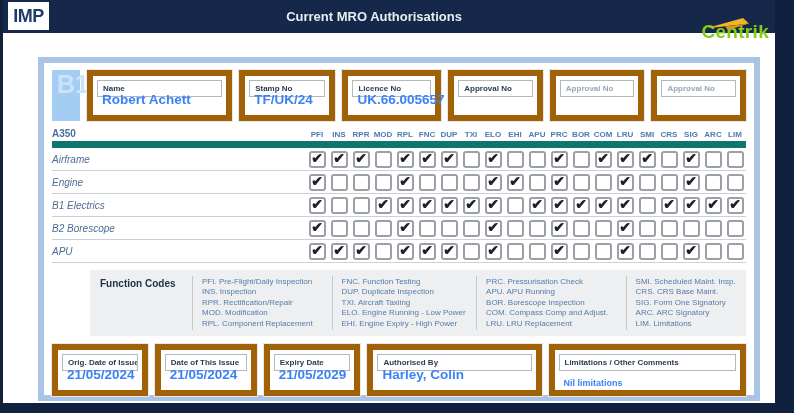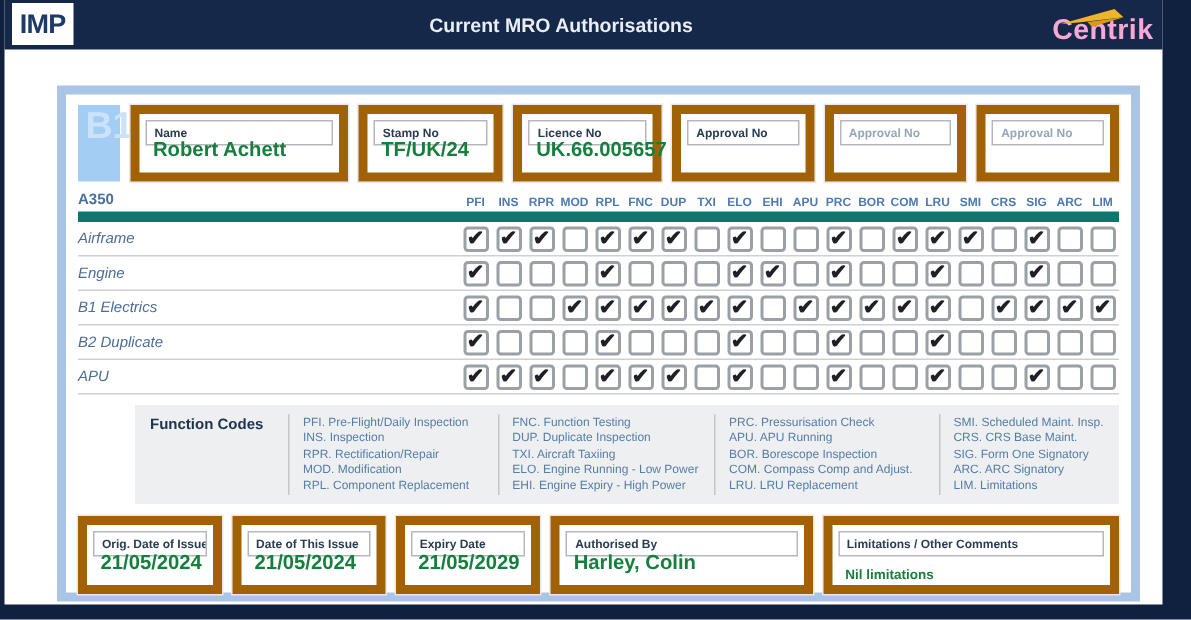--- a/index.html
+++ b/index.html
@@ -15,21 +15,21 @@
   header { height:33px; background:#152849; position:relative; }
   .imp-logo {
     position:absolute; left:5px; top:2px; width:41px; height:28px;
     background:#ffffff; display:flex; align-items:center; justify-content:center;
     font-weight:bold; font-size:18px; color:#1d3a6b; letter-spacing:-0.5px;
   }
   .hdr-title {
     position:absolute; inset:0; display:flex; align-items:center; justify-content:center;
     padding-right:30px; color:#e9edf4; font-size:13px; font-weight:bold;
   }
-  .centrik { position:absolute; right:6px; top:1px; height:31px; color:#f9a8d4;
+  .centrik { position:absolute; right:6px; top:12px; height:31px; color:#84cc16;
     font-size:19px; font-weight:600; letter-spacing:0.3px; padding-top:9px; }
   .centrik .swoosh { position:absolute; top:1px; left:6px; }
 
   
   .panel {
     position:absolute; left:35px; top:57px; width:722px; height:344px;
     border:6px solid #a9c4e4; background:#fff; padding:7px 8px 6px 8px;
   }
 
   
@@ -41,21 +41,21 @@
   .field { position:relative; border:6px solid #a16207; background:#fff;
     box-shadow:0 0 0 1px #e7e8ea; }
   .field-label {
     position:absolute; left:4px; right:4px; top:4px; height:17px;
     border:1px solid #b4b8bd; display:flex; align-items:center; padding-left:5px;
     font-size:8px; font-weight:bold; color:#2a3b52; white-space:nowrap; overflow:hidden;
   }
   .field.muted .field-label { color:#97a6b6; }
   .field-value {
     position:absolute; left:9px; bottom:8px; font-size:13.5px; font-weight:bold;
-    color:#15803d; white-space:nowrap;
+    color:#3b82f6; white-space:nowrap;
   }
   .field.small-value .field-value { font-size:9px; bottom:auto; top:28px; }
   .f-name{flex:1.58} .f-stamp{flex:1.0} .f-licence{flex:1.03} .f-app{flex:0.98}
   .f-orig{flex:0.93} .f-date2{flex:1.0} .f-expiry{flex:0.94} .f-auth{flex:1.8} .f-lim{flex:2.06}
 
   
   .matrix { margin-top:7px; }
   .m-header { display:flex; align-items:flex-end; padding-bottom:2px; border-bottom:7px solid #0f766e; }
   .m-aircraft { flex:1; font-size:10px; font-weight:bold; color:#476f9f; }
   .m-grid { display:flex; width:440px; }
@@ -415,21 +415,21 @@
                 </div>
               </div>
               <div class="cell">
                 <div class="cbox">
                   <span class="mark">✔</span>
                 </div>
               </div>
             </div>
           </div>
           <div class="m-row">
-            <div class="m-label">B2 Duplicate</div>
+            <div class="m-label">B2 Borescope</div>
             <div class="m-grid">
               <div class="cell">
                 <div class="cbox">
                   <span class="mark">✔</span>
                 </div>
               </div>
               <div class="cell">
                 <div class="cbox"></div>
               </div>
               <div class="cell">

